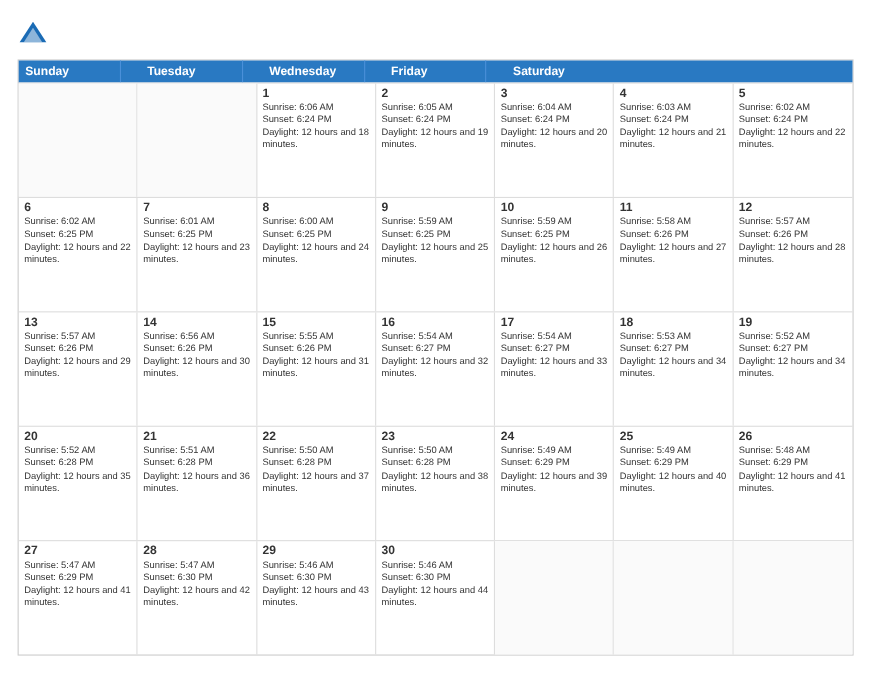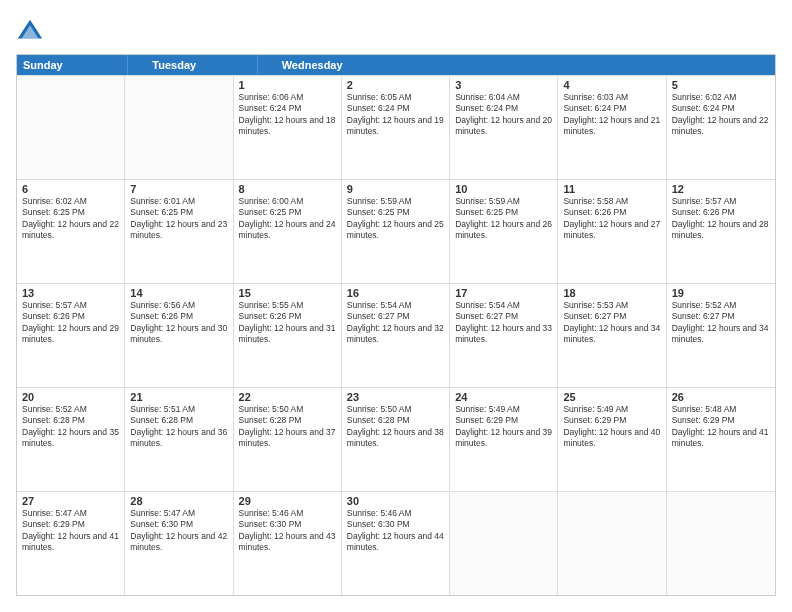--- a/index.html
+++ b/index.html
@@ -60,21 +60,21 @@
       color: #555;
     }
     .calendar {
       flex: 1;
       display: flex;
       flex-direction: column;
       border: 1px solid #ccc;
     }
     .cal-header {
       display: grid;
-      grid-template-columns: repeat(6, 1fr);
+      grid-template-columns: repeat(7, 1fr);
       background: #2979c2;
       gap: 18px;
     }
     .cal-header-cell {
       color: #fff;
       font-size: 11px;
       font-weight: bold;
       padding: 4px 6px;
       border-right: 1px solid #4a90d9;
     }
@@ -132,20 +132,22 @@
       <div class="main-title"></div>
       <div class="subtitle"></div>
     </div>
   </div>
 
   <div class="calendar">
     <div class="cal-header" id="cal-header">
         <div class="cal-header-cell">Sunday</div>
         <div class="cal-header-cell">Tuesday</div>
         <div class="cal-header-cell">Wednesday</div>
+        <div class="cal-header-cell">Friday</div>
+        <div class="cal-header-cell">Saturday</div>
       </div>
     <div class="cal-body" id="cal-body">
         <div class="cal-row">
           <div class="cal-cell empty"></div>
           <div class="cal-cell empty"></div>
           <div class="cal-cell">
             <span class="day-num">1</span>
             <div class="day-info" style="white-space: pre-line;">Sunrise: 6:06 AM
 Sunset: 6:24 PM
 Daylight: 12 hours and 18 minutes.</div>

